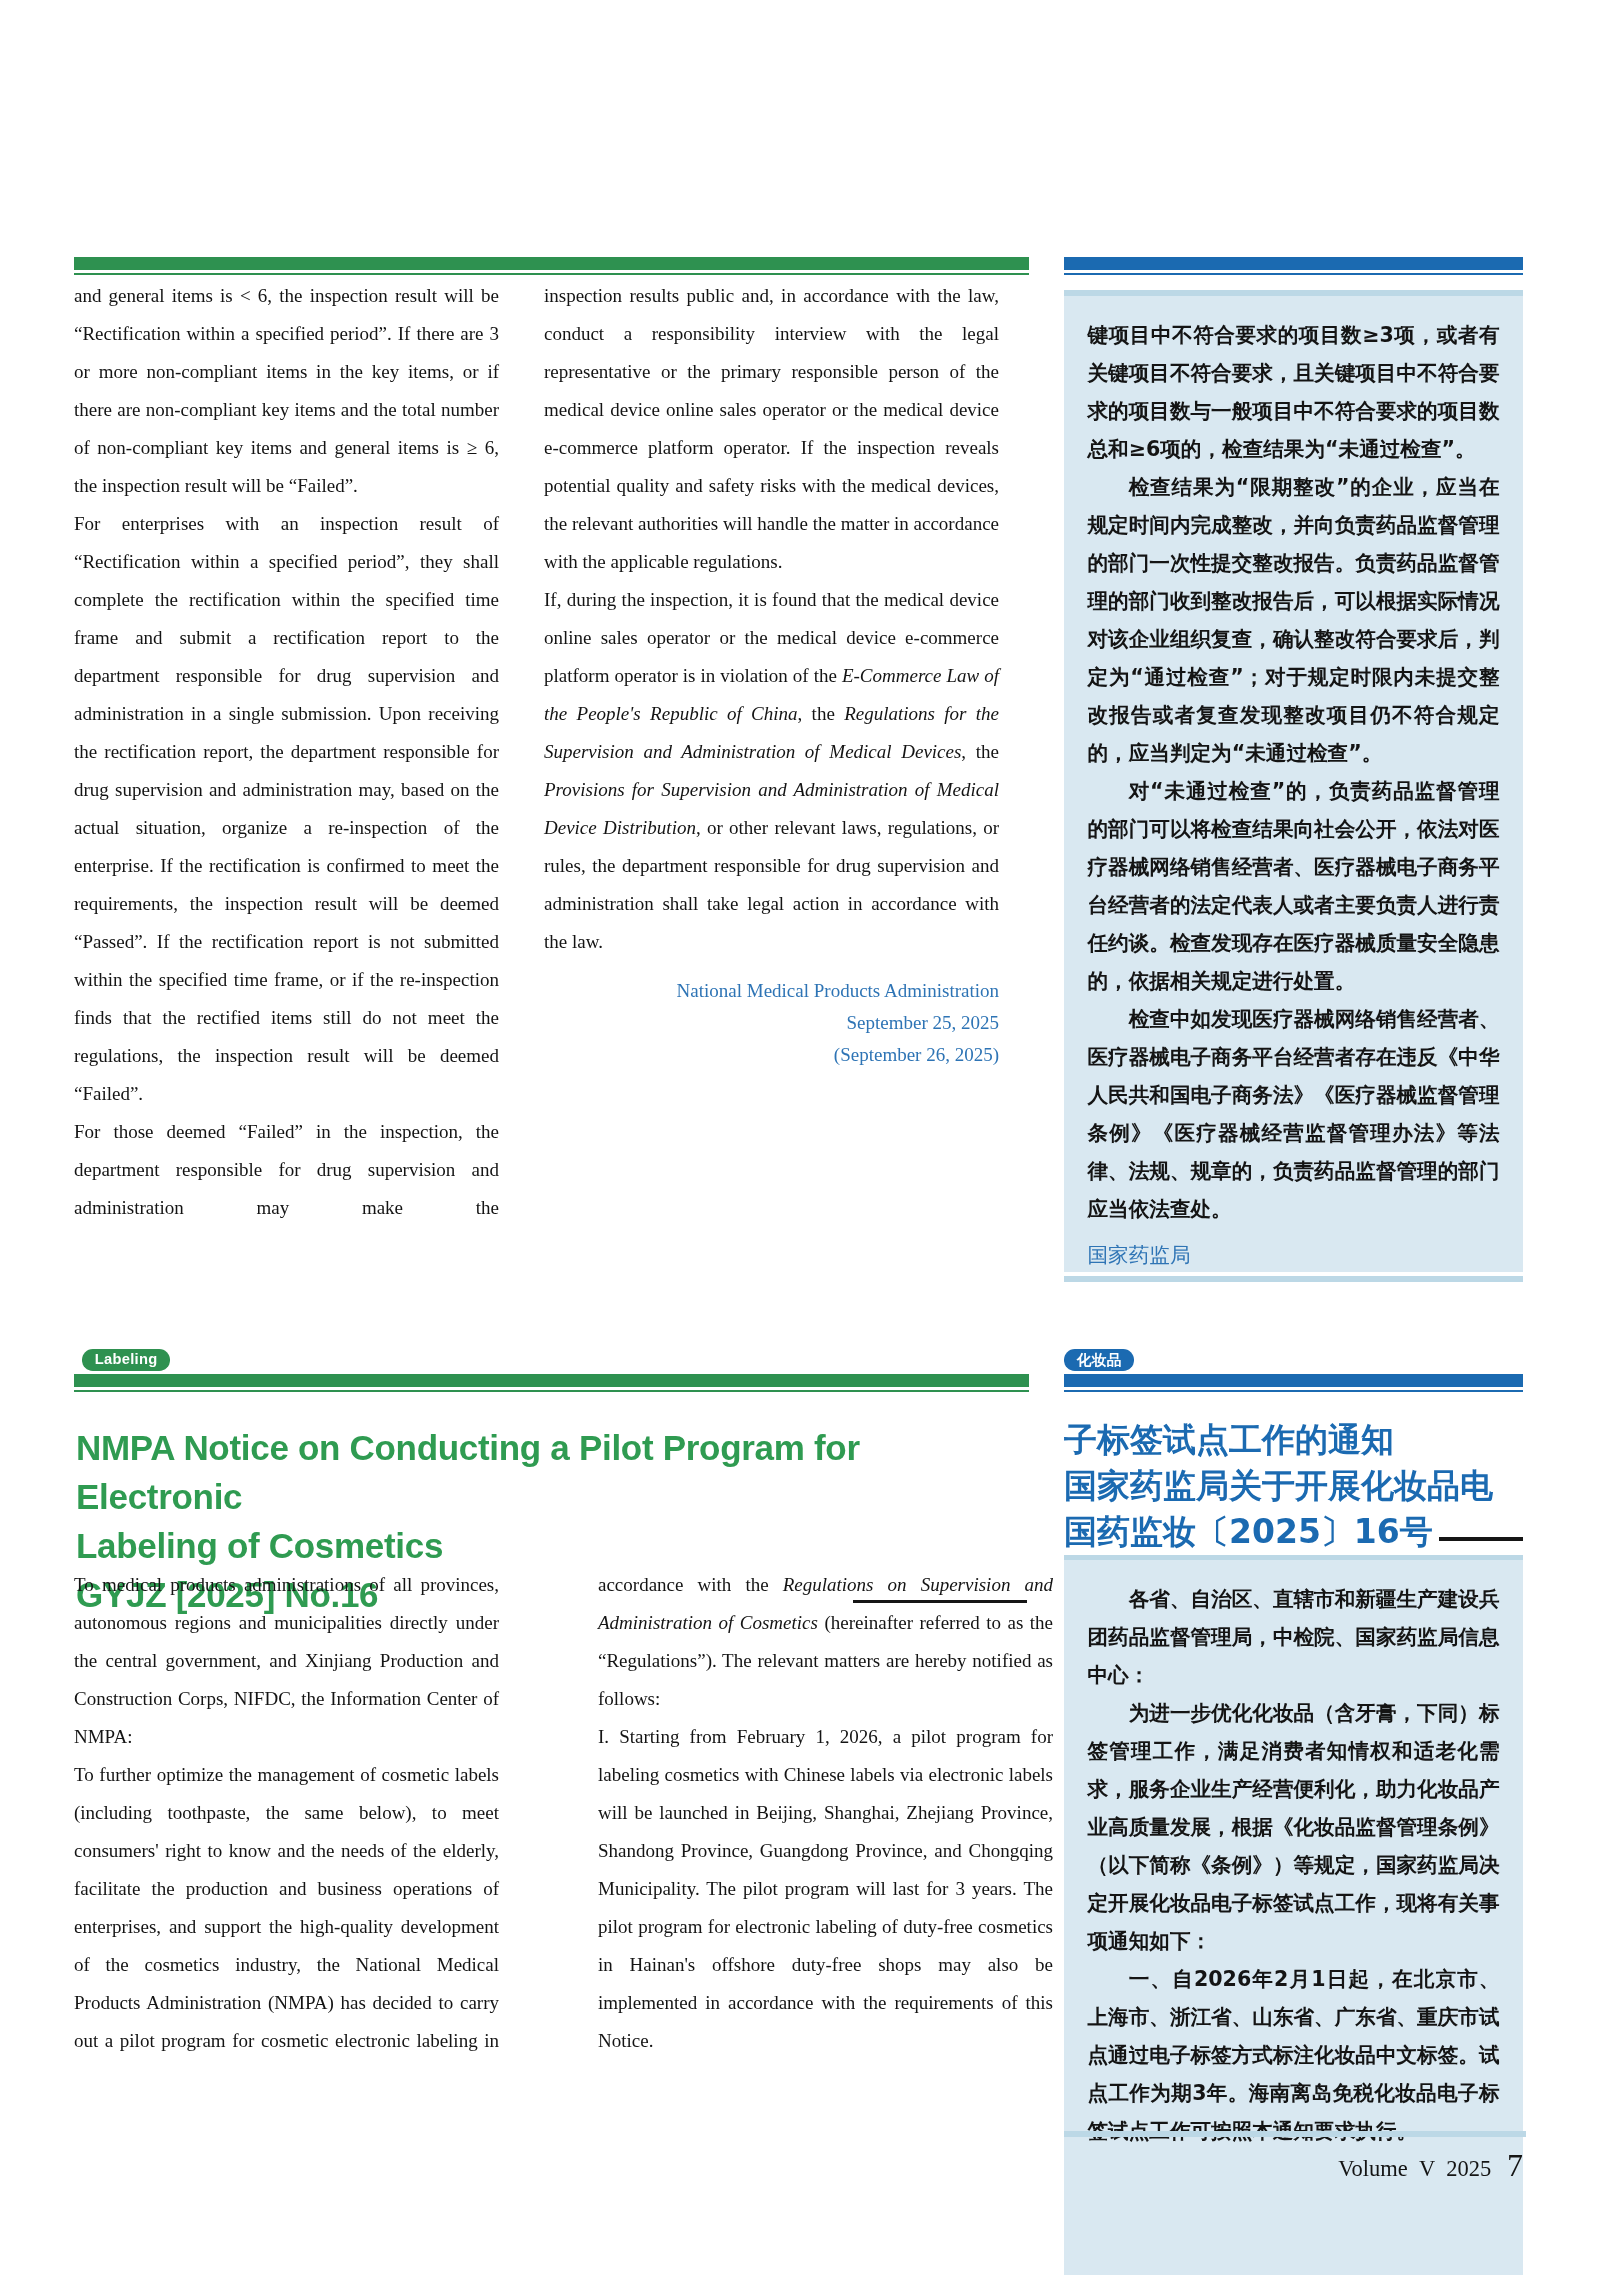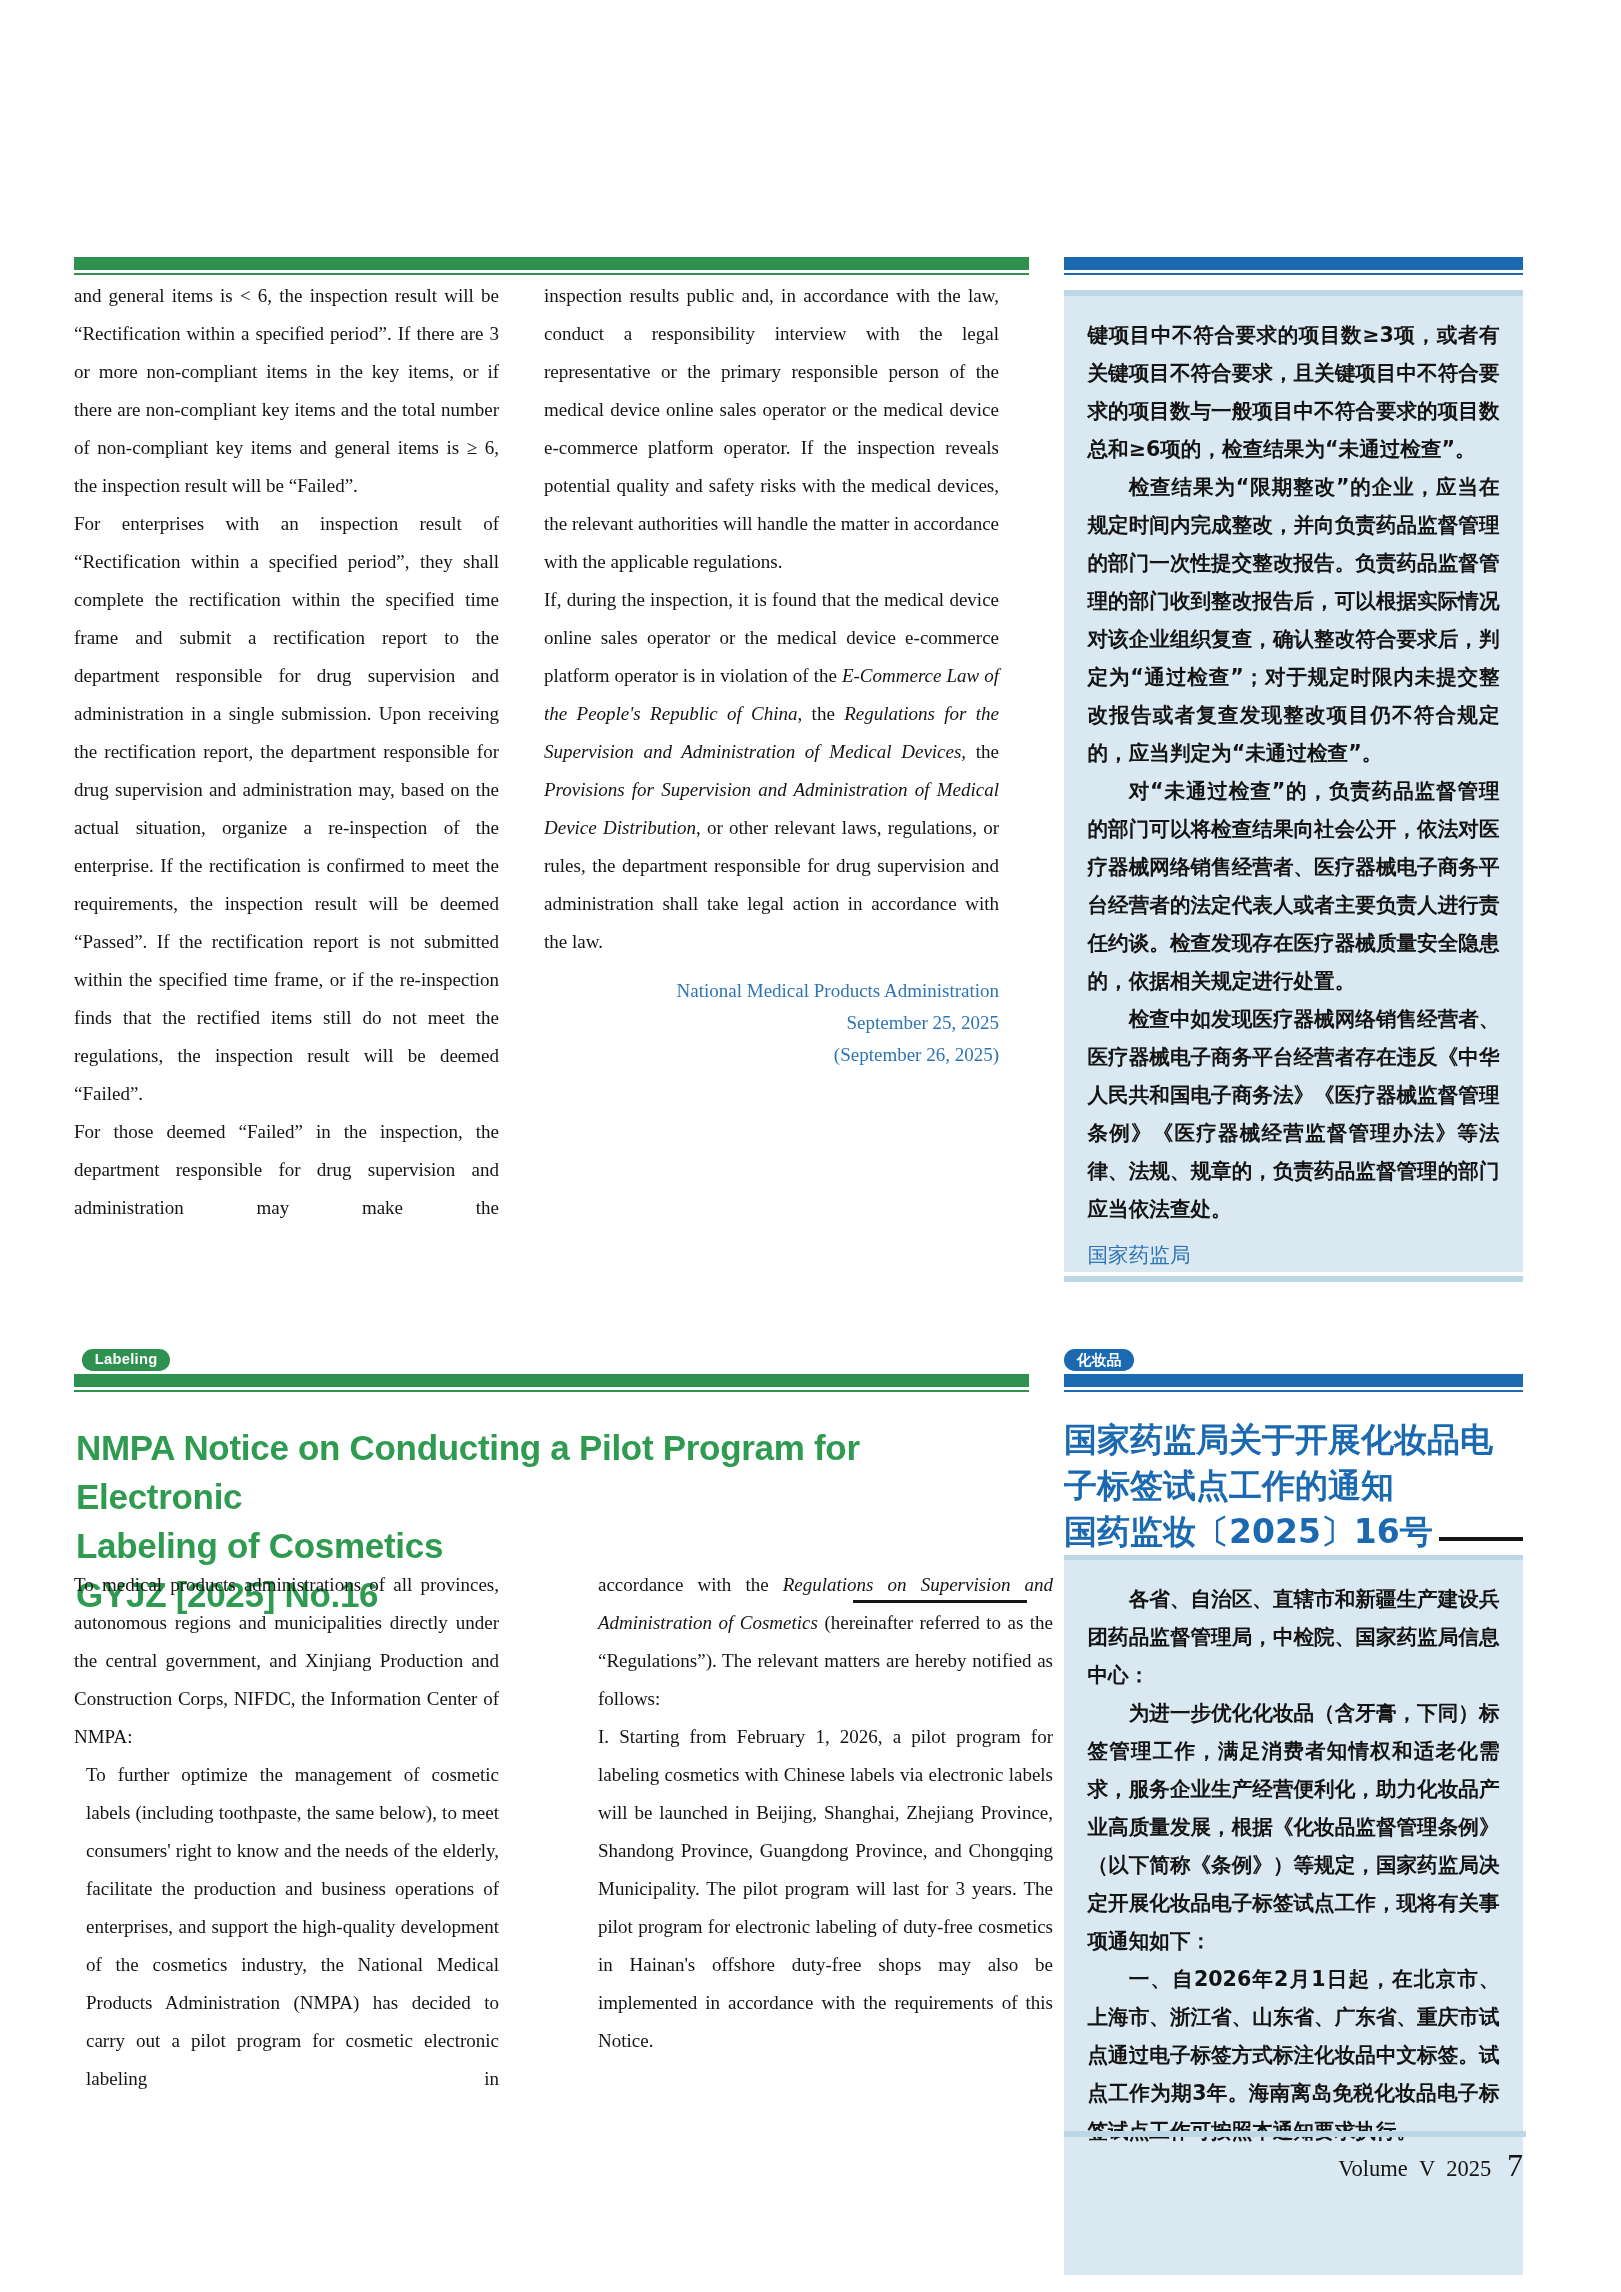--- a/index.html
+++ b/index.html
@@ -20,21 +20,21 @@
 
   
   .col{position:absolute;}
   .en-body p{margin:0;text-align:justify;font-size:19px;line-height:38px;}
   .en-body i{font-style:italic;}
   .col-left-top{left:74px;top:277px;width:425px;}
   .col-mid-top{left:544px;top:277px;width:455px;}
   .col-left-bot{left:74px;top:1566px;width:425px;}
   .col-mid-bot{left:574px;top:1566px;width:455px;margin-left:24px;}
   .col-left-top .en-body p:last-child{text-align-last:justify;}
-  .col-left-bot .en-body p:last-child{text-align-last:justify;margin-left:12px;}
+  .col-left-bot .en-body p:last-child{text-align-last:justify;}
 
   .signature{margin-top:13.7px;text-align:right;color:#2e74b5;}
   .signature div{line-height:32px;font-size:19px;}
 
   
   .pale-rule{position:absolute;height:5.9px;background:#bcd8e6;}
   .pr-top1{left:1064px;top:290px;width:459px;}
   .pr-bot1{left:1064px;top:1276px;width:459px;}
   .pr-top2{left:1064px;top:1555px;width:459px;}
   .pr-bot2{left:1064px;top:2131px;width:462px;}
@@ -136,22 +136,22 @@
   <div class="title-en">
     <div class="lines">
         <div>NMPA Notice on Conducting a Pilot Program for Electronic</div>
         <div>Labeling of Cosmetics</div>
         <div>GYJZ [2025] No.16</div>
       </div>
     <div class="title-rule en"></div>
   </div>
   <div class="title-cn">
     <div class="lines">
+        <div>子标签试点工作的通知</div>
         <div>国家药监局关于开展化妆品电</div>
-        <div>子标签试点工作的通知</div>
         <div>国药监妆〔2025〕16号</div>
       </div>
     <div class="title-rule cn"></div>
   </div>
 
   <div class="col col-left-bot">
     <div class="en-body">
         <p>To medical products administrations of all provinces, autonomous regions and municipalities directly under the central government, and Xinjiang Production and Construction Corps, NIFDC, the Information Center of NMPA:</p>
         <p>To further optimize the management of cosmetic labels (including toothpaste, the same below), to meet consumers' right to know and the needs of the elderly, facilitate the production and business operations of enterprises, and support the high-quality development of the cosmetics industry, the National Medical Products Administration (NMPA) has decided to carry out a pilot program for cosmetic electronic labeling in</p>
       </div>

